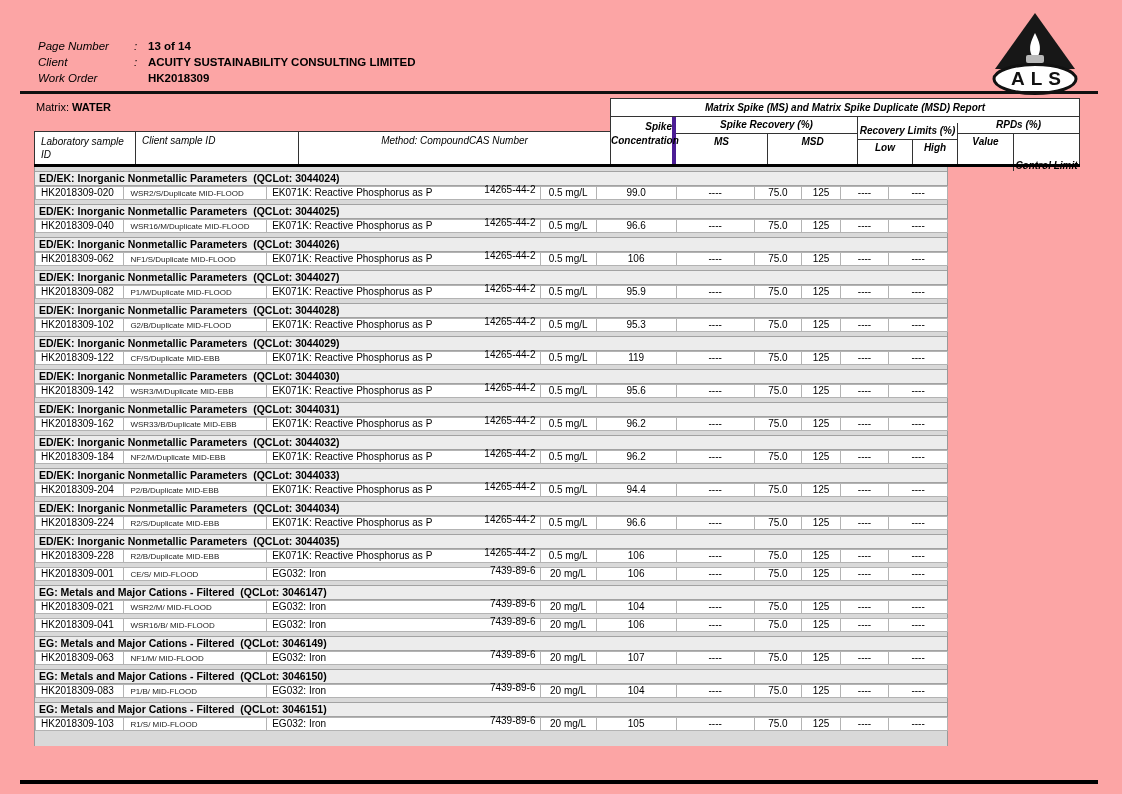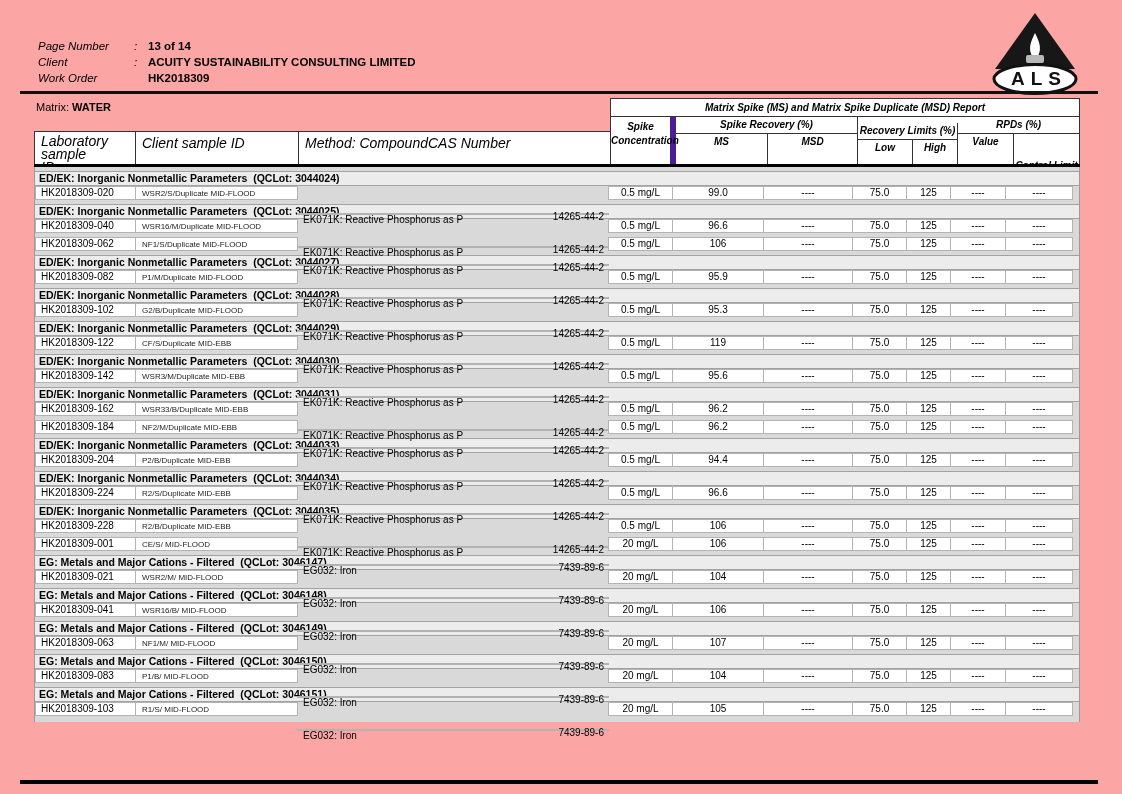--- a/index.html
+++ b/index.html
@@ -20,50 +20,50 @@
   .matrix{position:absolute;left:36px;top:101px;font-size:11px;}
   .matrix .bold{font-weight:bold;}
 
   
   .tbl{position:absolute;left:34px;top:98px;width:1046px;}
 
   .hdr-right{position:absolute;left:576px;top:0;width:470px;height:68px;border:1px solid #333;background:#fff;box-sizing:border-box;font-size:10px;font-style:italic;font-weight:bold;}
   .hr-title{height:18px;line-height:18px;text-align:center;border-bottom:1px solid #333;box-sizing:border-box;}
   .hr-body{display:flex;height:48px;}
   .hcol{box-sizing:border-box;}
-  .col-conc{width:65px;border-right:6px solid #4c1d95;text-align:center;padding-top:3px;}
+  .col-conc{width:65px;border-right:4px solid #4c1d95;text-align:right;padding-top:3px;}
   .col-conc div{line-height:14px;}
   .col-rec{width:182px;border-right:1px solid #333;display:flex;flex-direction:column;}
   .col-lim{width:100px;border-right:1px solid #333;display:flex;flex-direction:column;margin-top:6px;}
   .col-rpd{flex:1;display:flex;flex-direction:column;}
   .grp{height:17px;line-height:16px;text-align:center;border-bottom:1px solid #333;box-sizing:border-box;}
   .subs{display:flex;flex:1;}
   .sub{box-sizing:border-box;text-align:center;padding-top:2px;}
   .sub.brd{border-right:1px solid #333;}
   .s-ms{width:92px;} .s-msd{flex:1;}
   .s-low{width:55px;} .s-high{flex:1;}
   .s-val{width:56px;} .s-cl{flex:1;margin-top:24px;}
 
-  .hdr-left{position:absolute;left:0;top:33px;width:577px;height:35px;border:1px solid #333;background:#fff;box-sizing:border-box;display:flex;font-size:14px;font-style:italic;}
+  .hdr-left{position:absolute;left:0;top:33px;width:577px;height:35px;border:1px solid #333;background:#fff;box-sizing:border-box;display:flex;font-size:10px;font-style:italic;}
   .hl{box-sizing:border-box;padding:3px 6px 0 6px;}
   .hl-lab{width:101px;border-right:1px solid #333;line-height:13px;}
   .hl-lab span{display:block;}
   .hl-client{width:163px;border-right:1px solid #333;}
-  .hl-method{flex:1;display:flex;justify-content:flex-start;}
+  .hl-method{flex:1;display:flex;justify-content:center;}
 
   .hdr-rule{position:absolute;left:0;top:66px;width:1046px;height:3px;background:#000;z-index:3;}
 
-  .tbody{position:absolute;left:0;top:69px;width:1046px;background:#d9d9d9;border-left:1px solid #9a9a9a;border-right:1px solid #9a9a9a;box-sizing:border-box;padding-bottom:6px;}
+  .tbody{position:absolute;left:0;top:69px;width:914px;background:#d9d9d9;border-left:1px solid #9a9a9a;border-right:1px solid #9a9a9a;box-sizing:border-box;padding-bottom:15px;}
   .sec-gap{height:4px;}
   .section-row{height:15px;background:#ececec;border-top:1px solid #a2a2a2;border-bottom:1px solid #a2a2a2;box-sizing:border-box;font-size:10.5px;font-weight:bold;line-height:12px;padding-left:4px;white-space:pre;}
   .data-row{display:flex;height:14px;}
   .cell{box-sizing:border-box;background:#fff;border:1px solid #b3b3b3;margin-right:-1px;font-size:10px;line-height:12px;overflow:visible;}
   .c-lab{width:101px;padding-left:5px;}
   .c-client{width:163px;padding-left:6px;font-size:8px;line-height:13px;color:#1c1c1c;}
-  .c-method{width:312px;padding-left:5px;position:relative;margin-top:27px;}
+  .c-method{width:312px;padding-left:5px;position:relative;}
   .cas{position:absolute;right:4px;top:-3px;font-size:10px;}
   .c-conc{width:65px;text-align:center;}
   .c-ms{width:92px;text-align:center;}
   .c-msd{width:90px;text-align:center;}
   .c-low{width:55px;text-align:center;}
   .c-high{width:45px;text-align:center;}
   .c-val{width:56px;text-align:center;}
   .c-cl{width:68px;text-align:center;}
 
   .bottom-rule{position:absolute;left:20px;top:780px;width:1078px;height:4px;background:#000;}
@@ -180,20 +180,21 @@
     <div class="cell c-conc">0.5 mg/L</div>
     <div class="cell c-ms">96.6</div>
     <div class="cell c-msd">----</div>
     <div class="cell c-low">75.0</div>
     <div class="cell c-high">125</div>
     <div class="cell c-val">----</div>
     <div class="cell c-cl">----</div>
   </div>
 
   <div class="sec-gap"></div>
+  <div class="section-row">ED/EK: Inorganic Nonmetallic Parameters  (QCLot: 3044026)</div>
   <div class="data-row">
     <div class="cell c-lab">HK2018309-062</div>
     <div class="cell c-client">NF1/S/Duplicate MID-FLOOD</div>
     <div class="cell c-method">
       <span>EK071K: Reactive Phosphorus as P</span>
       <span class="cas">14265-44-2</span>
     </div>
     <div class="cell c-conc">0.5 mg/L</div>
     <div class="cell c-ms">106</div>
     <div class="cell c-msd">----</div>
@@ -287,20 +288,21 @@
     <div class="cell c-conc">0.5 mg/L</div>
     <div class="cell c-ms">96.2</div>
     <div class="cell c-msd">----</div>
     <div class="cell c-low">75.0</div>
     <div class="cell c-high">125</div>
     <div class="cell c-val">----</div>
     <div class="cell c-cl">----</div>
   </div>
 
   <div class="sec-gap"></div>
+  <div class="section-row">ED/EK: Inorganic Nonmetallic Parameters  (QCLot: 3044032)</div>
   <div class="data-row">
     <div class="cell c-lab">HK2018309-184</div>
     <div class="cell c-client">NF2/M/Duplicate MID-EBB</div>
     <div class="cell c-method">
       <span>EK071K: Reactive Phosphorus as P</span>
       <span class="cas">14265-44-2</span>
     </div>
     <div class="cell c-conc">0.5 mg/L</div>
     <div class="cell c-ms">96.2</div>
     <div class="cell c-msd">----</div>
@@ -393,21 +395,20 @@
     <div class="cell c-conc">20 mg/L</div>
     <div class="cell c-ms">104</div>
     <div class="cell c-msd">----</div>
     <div class="cell c-low">75.0</div>
     <div class="cell c-high">125</div>
     <div class="cell c-val">----</div>
     <div class="cell c-cl">----</div>
   </div>
 
   <div class="sec-gap"></div>
-  <div class="section-row">EG: Metals and Major Cations - Filtered  (QCLot: 3046148)</div>
   <div class="data-row">
     <div class="cell c-lab">HK2018309-041</div>
     <div class="cell c-client">WSR16/B/ MID-FLOOD</div>
     <div class="cell c-method">
       <span>EG032: Iron</span>
       <span class="cas">7439-89-6</span>
     </div>
     <div class="cell c-conc">20 mg/L</div>
     <div class="cell c-ms">106</div>
     <div class="cell c-msd">----</div>

